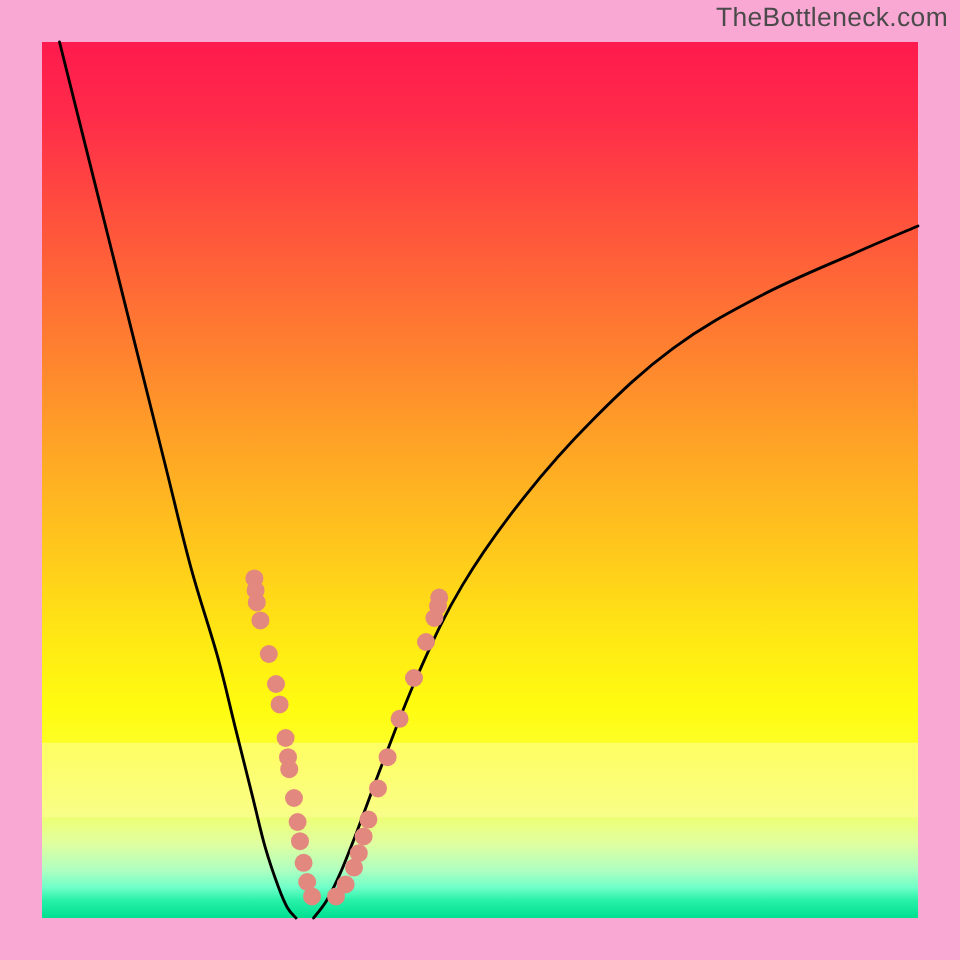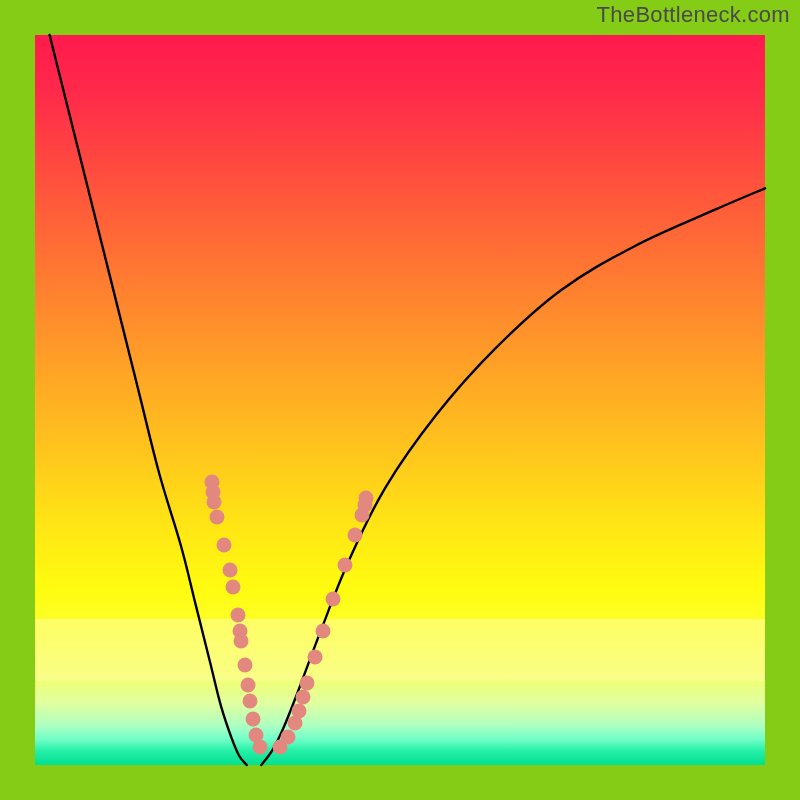--- a/index.html
+++ b/index.html
@@ -8,21 +8,21 @@
     width: 800px;
     height: 800px;
     overflow: hidden;
     background: #000;
     font-family: Arial, Helvetica, sans-serif;
   }
   .frame {
     position: relative;
     width: 800px;
     height: 800px;
-    background: #84cc16;
+    background: #f9a8d4;
   }
   .plot-area {
     position: absolute;
     left: 35px;
     top: 35px;
     width: 730px;
     height: 730px;
     background: linear-gradient(
       to bottom,
       #ff1a4d 0%,

